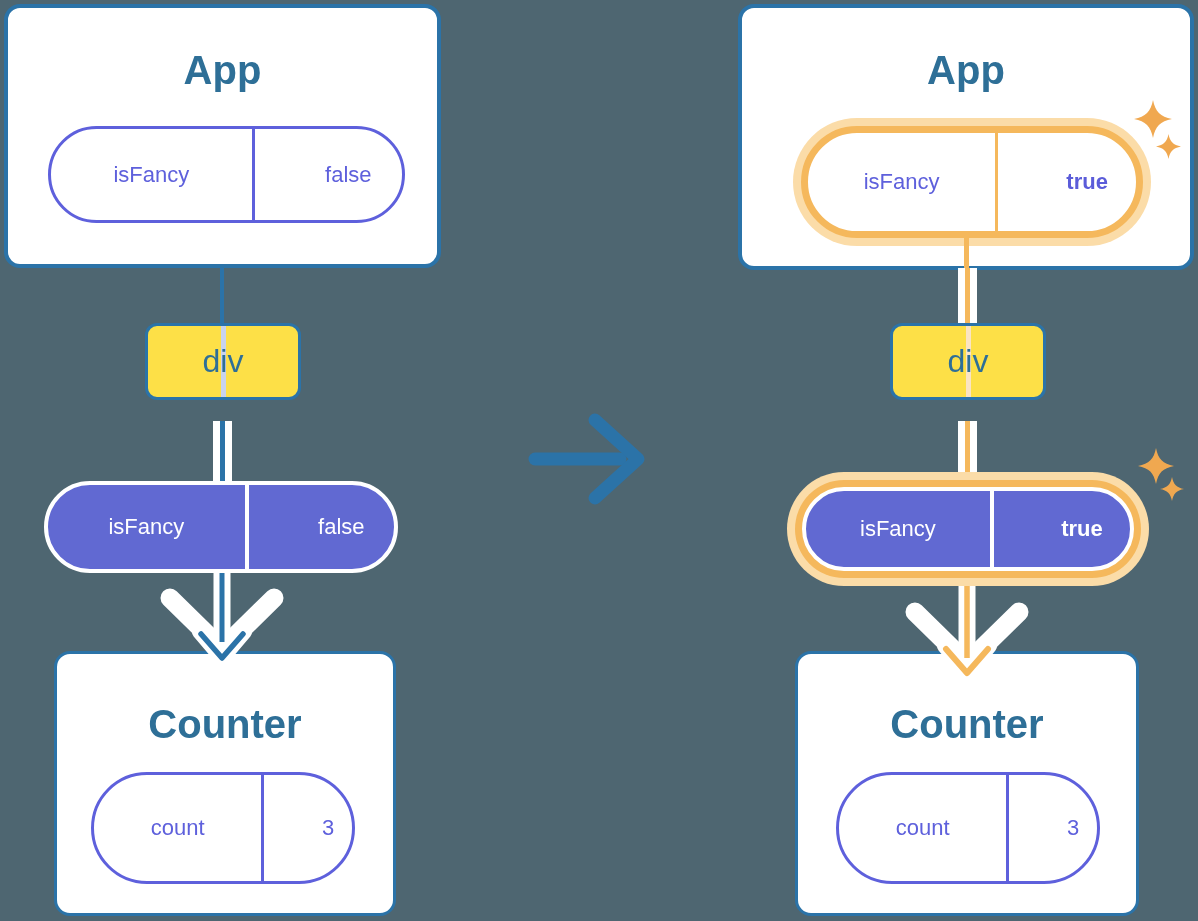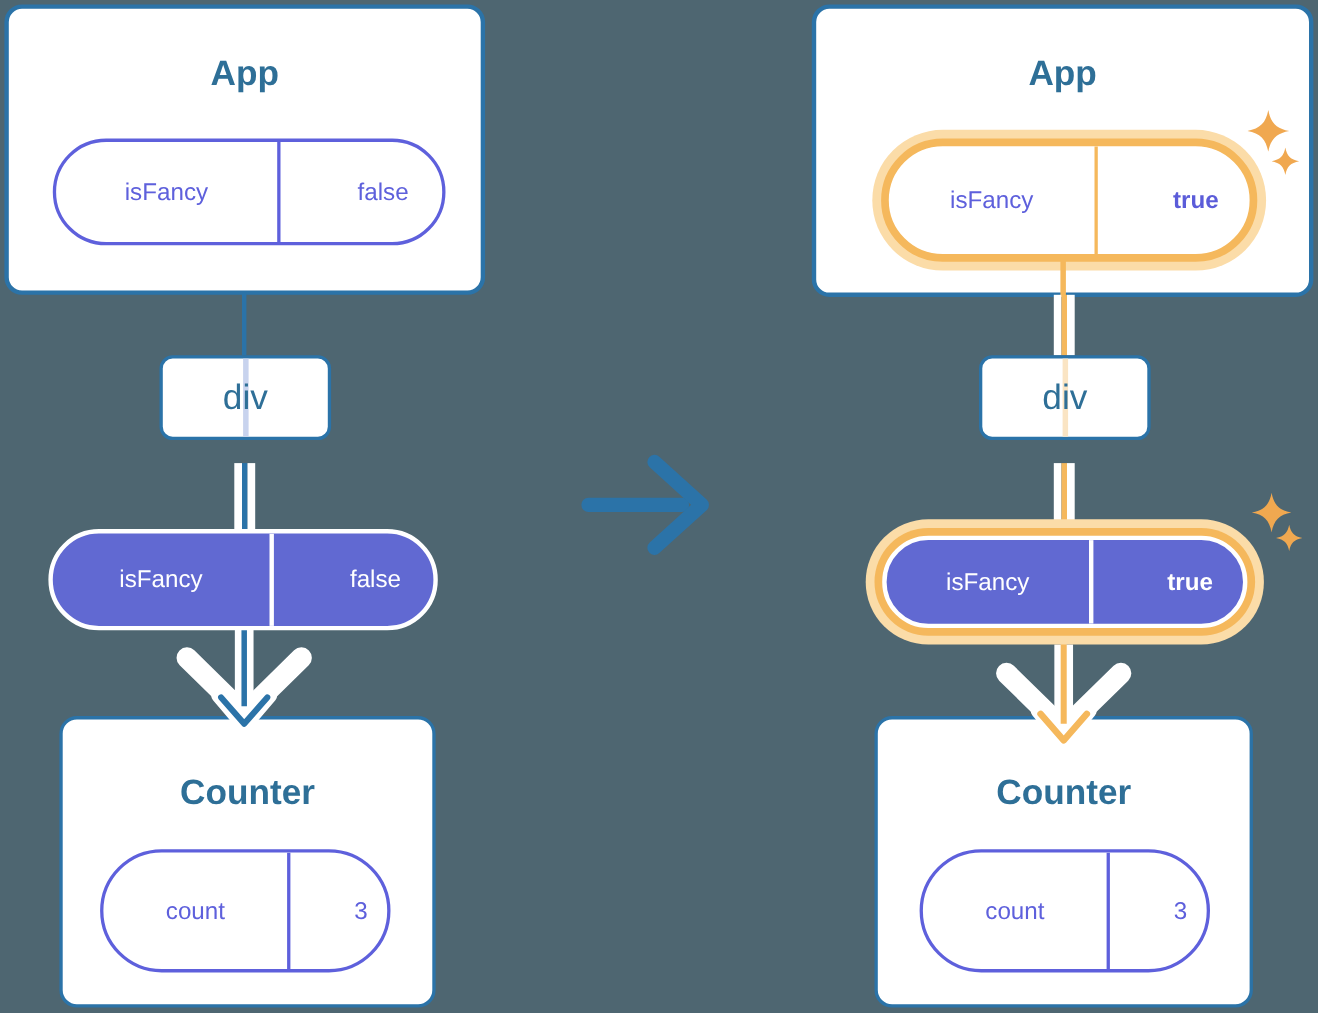--- a/index.html
+++ b/index.html
@@ -7,21 +7,21 @@
   .stage{
     position:relative; width:1198px; height:921px; background:#4E6671;
     font-family:"Liberation Sans", sans-serif; overflow:hidden;
   }
   .card{
     position:absolute; background:#fff; border:4px solid #2B73A8; border-radius:16px; z-index:1;
   }
   .card.thin{ border-width:3px; }
   .card-title{
     position:absolute; left:0; right:0; text-align:center;
-    color:#2E6F97; font-size:32px; font-weight:600;
+    color:#2E6F97; font-size:40px; font-weight:600;
   }
   .pill{
     position:absolute; display:flex; align-items:stretch; background:#fff;
     border:3px solid #5E60DC; border-radius:60px; overflow:hidden;
   }
   .pill .cell{
     display:flex; align-items:center; justify-content:center;
     font-size:22px; color:#5E60DC;
   }
   .pill .cell.key{ width:58%; border-right:3px solid #5E60DC; }
@@ -35,21 +35,21 @@
   .pill.filled{
     background:#6169D2; border:4px solid #ffffff; z-index:6;
   }
   .pill.filled .cell{ color:#ffffff; }
   .pill.filled .cell.key{ border-right:4px solid #ffffff; }
   .pill.filled.fancy-ring{
     box-shadow:0 0 0 7px #F5B85C, 0 0 0 15px #FBDCA8;
   }
   .pill.filled.fancy-ring .cell.val{ font-weight:700; color:#fff; }
   .divbox{
-    position:absolute; width:156px; height:77px; background:#ffffff;
+    position:absolute; width:156px; height:77px; background:#fde047;
     border:3px solid #2B73A8; border-radius:12px; z-index:2;
     display:flex; align-items:center; justify-content:center;
   }
   .divbox .inner-line{
     position:absolute; top:0; bottom:0; left:50%; margin-left:-2.5px; width:5px;
   }
   .divbox .label{
     position:relative; z-index:1; font-size:32px; font-weight:500; color:#2E6F97;
   }
   .vseg{ position:absolute; z-index:2; }

